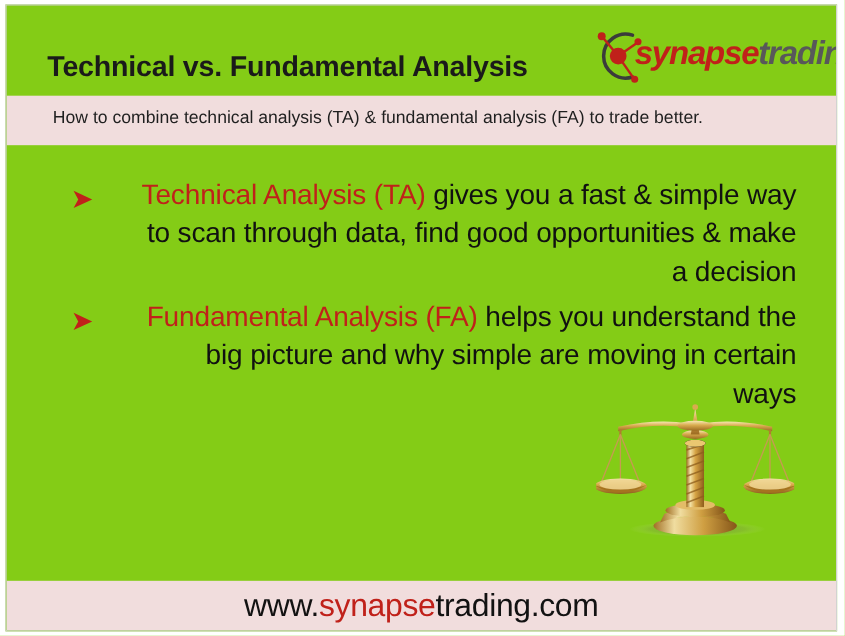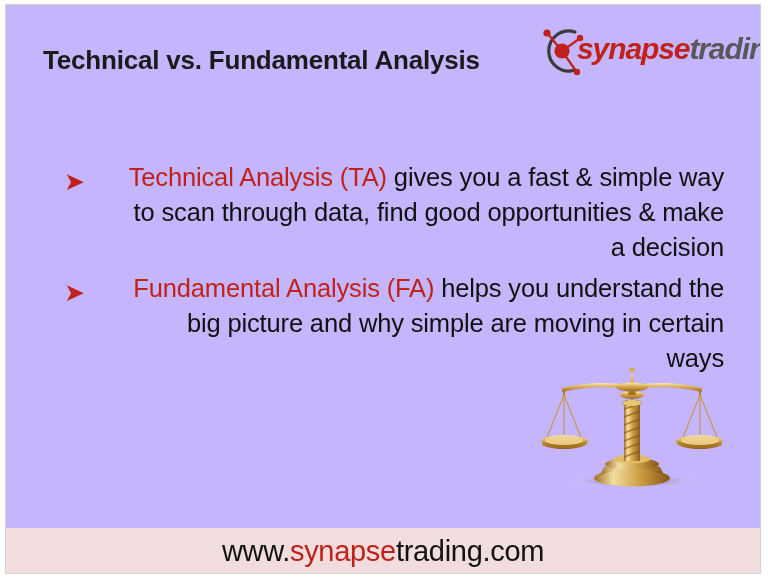--- a/index.html
+++ b/index.html
@@ -6,21 +6,21 @@
   body{
     width:768px;height:578px;
     background:#ffffff;
     font-family:"Liberation Sans", sans-serif;
     overflow:hidden;
   }
   .slide{
     position:absolute;
     left:5px; top:4px;
     width:756px; height:570px;
-    background:#c4b5fd;
+    background:#84cc16;
     border:1px solid #d2d2d2;
     box-sizing:border-box;
     overflow:hidden;
   }
 
   
   .title{
     position:absolute;
     left:37px; top:40px;
     font-size:26px;
@@ -139,20 +139,23 @@
         <circle cx="12" cy="8" r="3.6" fill="#c0211a"></circle>
         <circle cx="45" cy="13" r="3.2" fill="#c0211a"></circle>
         <circle cx="42" cy="47" r="3.2" fill="#c0211a"></circle>
       </svg>
     </div>
     <div class="logo-word">
       <span class="w-red">synapse</span><span class="w-gray">trading</span>
     </div>
   </div>
 
+  <div class="subtitle-band">
+    <div class="subtitle-text">How to combine technical analysis (TA) &amp; fundamental analysis (FA) to trade better.</div>
+  </div>
 
   <div class="bullets">
 
     <div class="bullet-row">
       <span class="bullet-marker">➤</span>
       <div class="bullet-text">
         <span class="lead">Technical Analysis (TA)</span><span> gives you a fast &amp; simple way to scan through data, find good opportunities &amp; make a decision</span>
       </div>
     </div>
 

